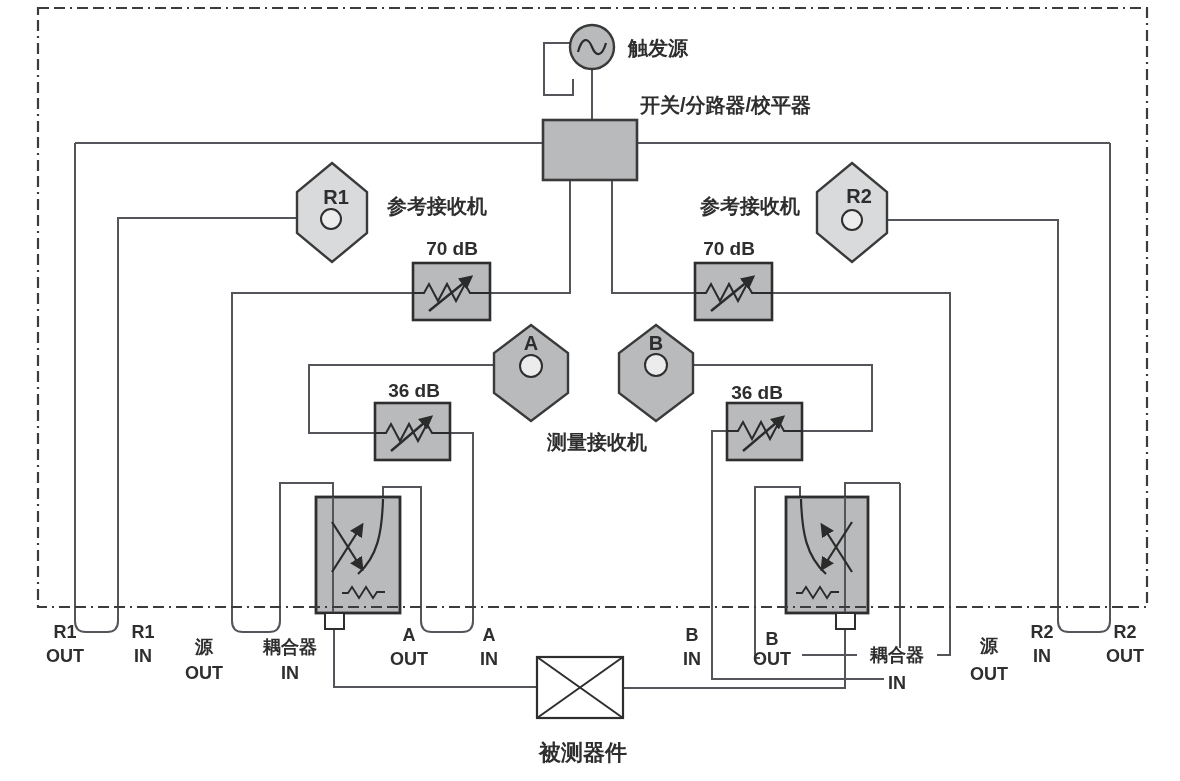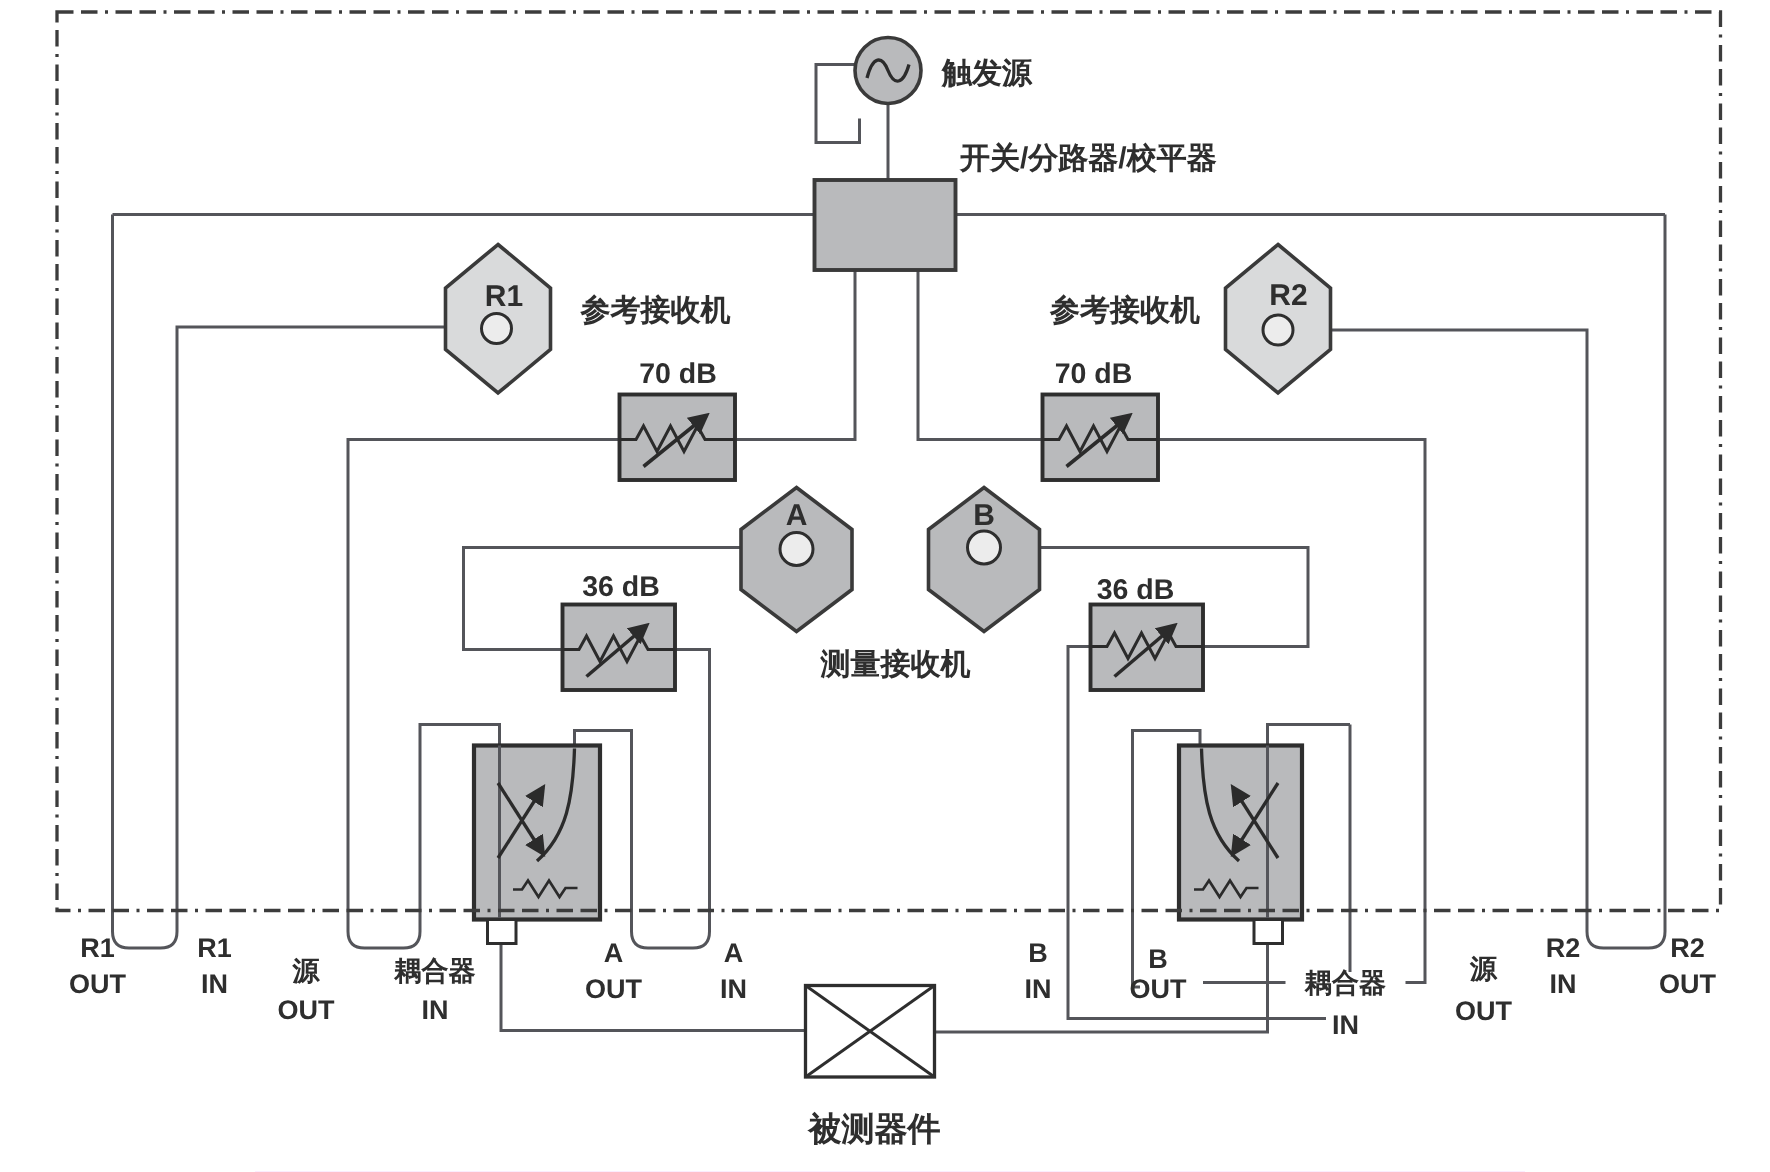--- a/index.html
+++ b/index.html
@@ -1,16 +1,16 @@
 <!DOCTYPE html>
 <html><head>
 <meta charset="utf-8">
 <style>
   html,body{margin:0;padding:0;background:#ffffff;}
-  .stage{width:1180px;height:781px;position:relative;background:#f0abfc;}
+  .stage{width:1180px;height:781px;position:relative;background:#fef9c3;}
   svg{display:block;}
   text{font-family:"Liberation Sans","DejaVu Sans",sans-serif;fill:#2e2e2e;font-weight:bold;}
   .cjk{font-size:20px;}
   .db{font-size:19px;}
   .port{font-size:18px;}
   .letter{font-size:20px;}
   .big{font-size:22px;}
 </style>
 </head>
 <body>

